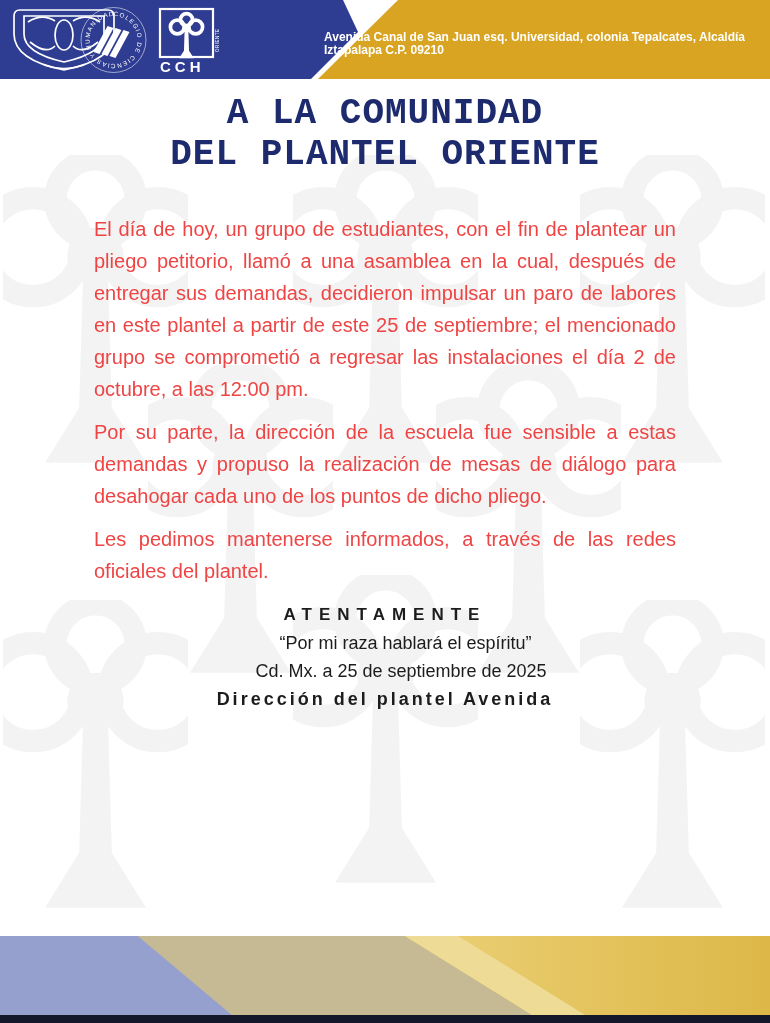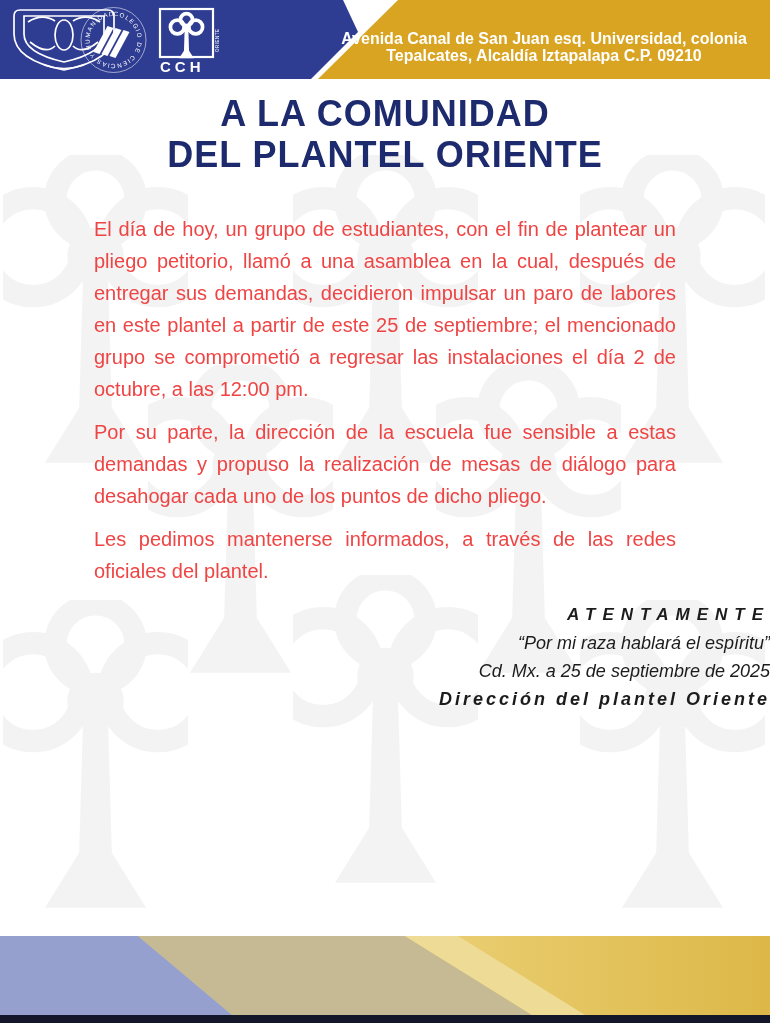--- a/index.html
+++ b/index.html
@@ -5,46 +5,46 @@
   html,body{margin:0;padding:0;}
   .page{
     position:relative; width:770px; height:1023px; background:#ffffff;
     overflow:hidden; font-family:"Liberation Sans", sans-serif;
   }
 
   
   .header{position:relative; width:770px; height:79px;}
   .header svg{position:absolute; inset:0;}
   .address{
-    position:absolute; right:6px; bottom:14px; width:440px;
-    color:#ffffff; font-size:16px; font-weight:bold; text-align:center;
+    position:absolute; right:6px; bottom:22px; width:440px;
+    color:#ffffff; font-size:12px; font-weight:bold; text-align:left;
     letter-spacing:0; line-height:1.1;
   }
 
   
   .wm{position:absolute; opacity:0.085; pointer-events:none;}
 
   
   .title{
     margin-top:14px; text-align:center;
-    font-family:Liberation Sans, sans-serif; font-weight:bold;
+    font-family:Liberation Mono, monospace; font-weight:bold;
     color:#1d2b6e; font-size:36px; line-height:41px; letter-spacing:1px;
     position:relative;
   }
 
   
   .body-text{
     position:relative;
     width:582px; margin:38px auto 0 auto;
     color:#ef4444; font-size:20px; line-height:32px; text-align:justify;
   }
   .body-text p{margin:0 0 11px 0;}
 
   
-  .signature{position:relative; margin-top:14px; text-align:right; color:#1c1c1c;font-style:italic;}
+  .signature{position:relative; margin-top:14px; text-align:center; color:#1c1c1c;}
   .sig-salutation{font-size:17px; font-weight:bold; letter-spacing:7px; line-height:28px;}
   .sig-motto{font-size:18px; line-height:28px;padding-left:41px;}
   .sig-dateline{font-size:18px; line-height:28px;padding-left:32px;}
   .sig-signer{font-size:18px; font-weight:bold; letter-spacing:3px; line-height:28px;}
 
   
   .footer{position:absolute; left:0; bottom:0; width:770px; height:87px;}
 </style>
 </head>
 <body>
@@ -150,21 +150,21 @@
   <div class="body-text">
     <p>El día de hoy, un grupo de estudiantes, con el fin de plantear un pliego petitorio, llamó a una asamblea en la cual, después de entregar sus demandas, decidieron impulsar un paro de labores en este plantel a partir de este 25 de septiembre; el mencionado grupo se comprometió a regresar las instalaciones el día 2 de octubre, a las 12:00 pm.</p>
     <p>Por su parte, la dirección de la escuela fue sensible a estas demandas y propuso la realización de mesas de diálogo para desahogar cada uno de los puntos de dicho pliego.</p>
     <p>Les pedimos mantenerse informados, a través de las redes oficiales del plantel.</p>
   </div>
 
   <div class="signature">
     <div class="sig-salutation">ATENTAMENTE</div>
     <div class="sig-motto">“Por mi raza hablará el espíritu”</div>
     <div class="sig-dateline">Cd. Mx. a 25 de septiembre de 2025</div>
-    <div class="sig-signer">Dirección del plantel Oriente</div>
+    <div class="sig-signer">Dirección del plantel Avenida</div>
   </div>
 
   <div class="footer">
     <svg width="770" height="87" viewBox="0 0 770 87">
       <defs>
         <linearGradient id="goldGrad" x1="0" y1="0" x2="1" y2="0">
           <stop offset="0.55" stop-color="#eacf74"></stop>
           <stop offset="1" stop-color="#ddb848"></stop>
         </linearGradient>
       </defs>

